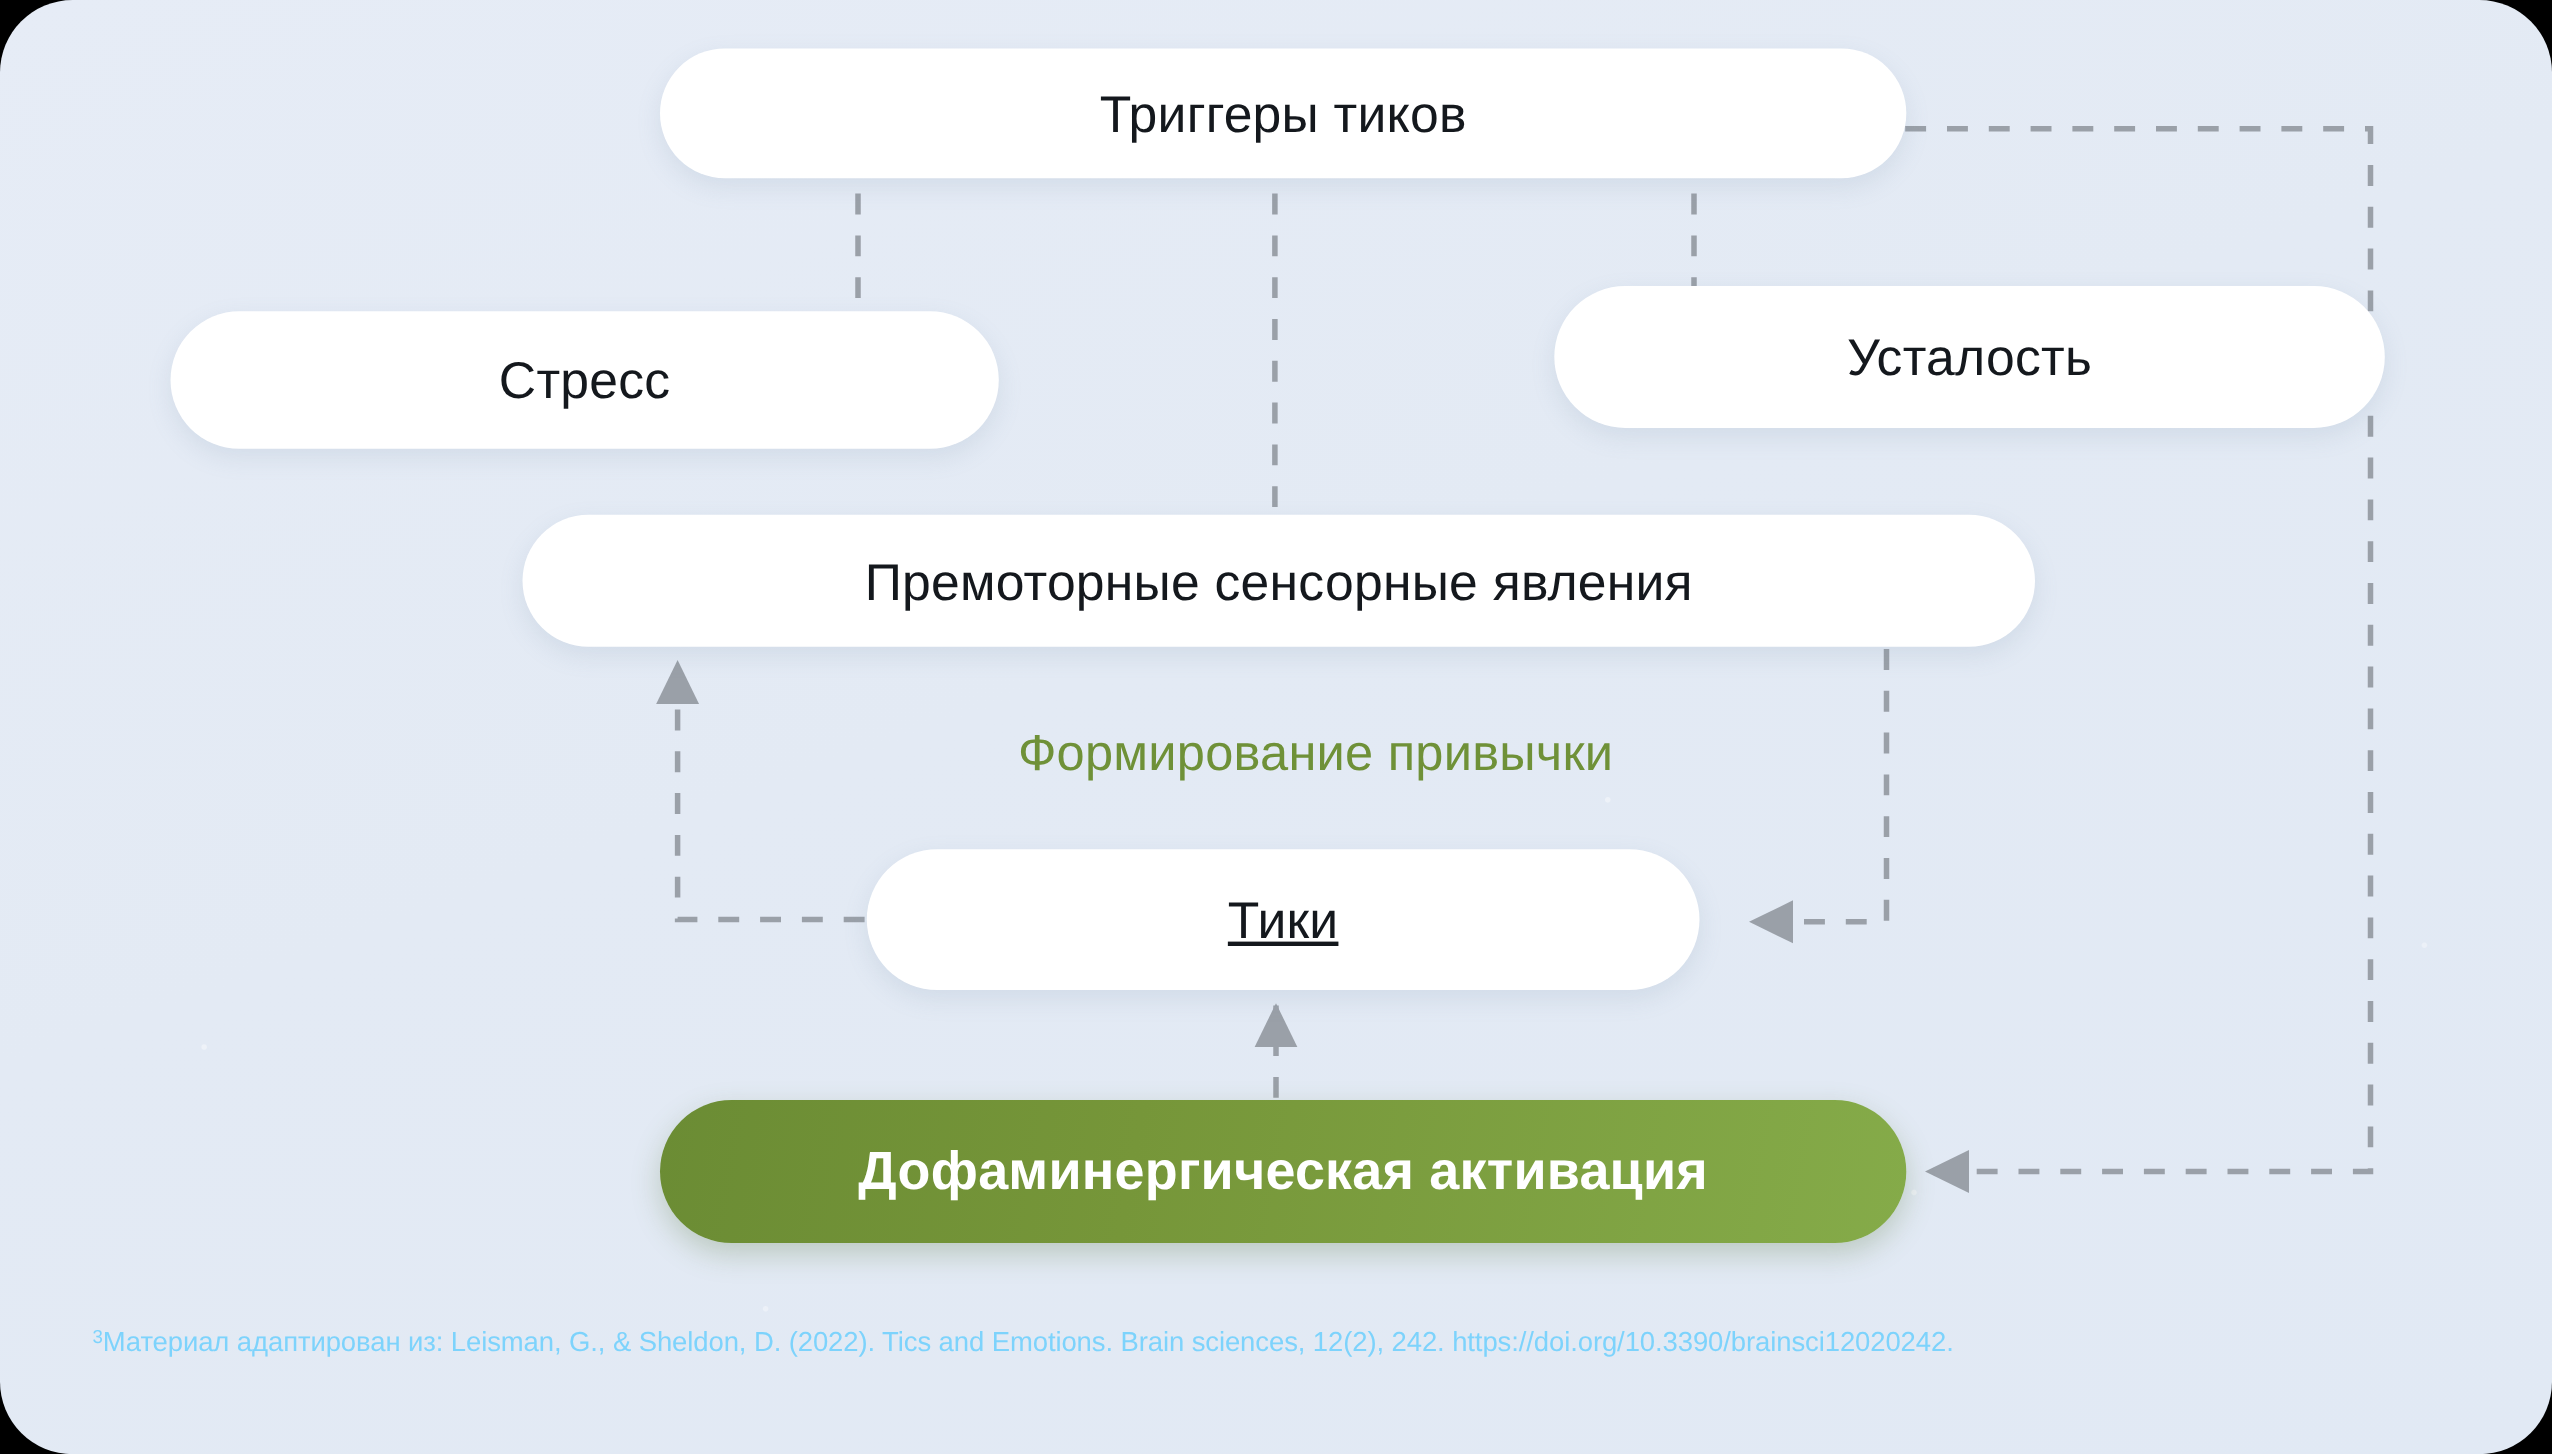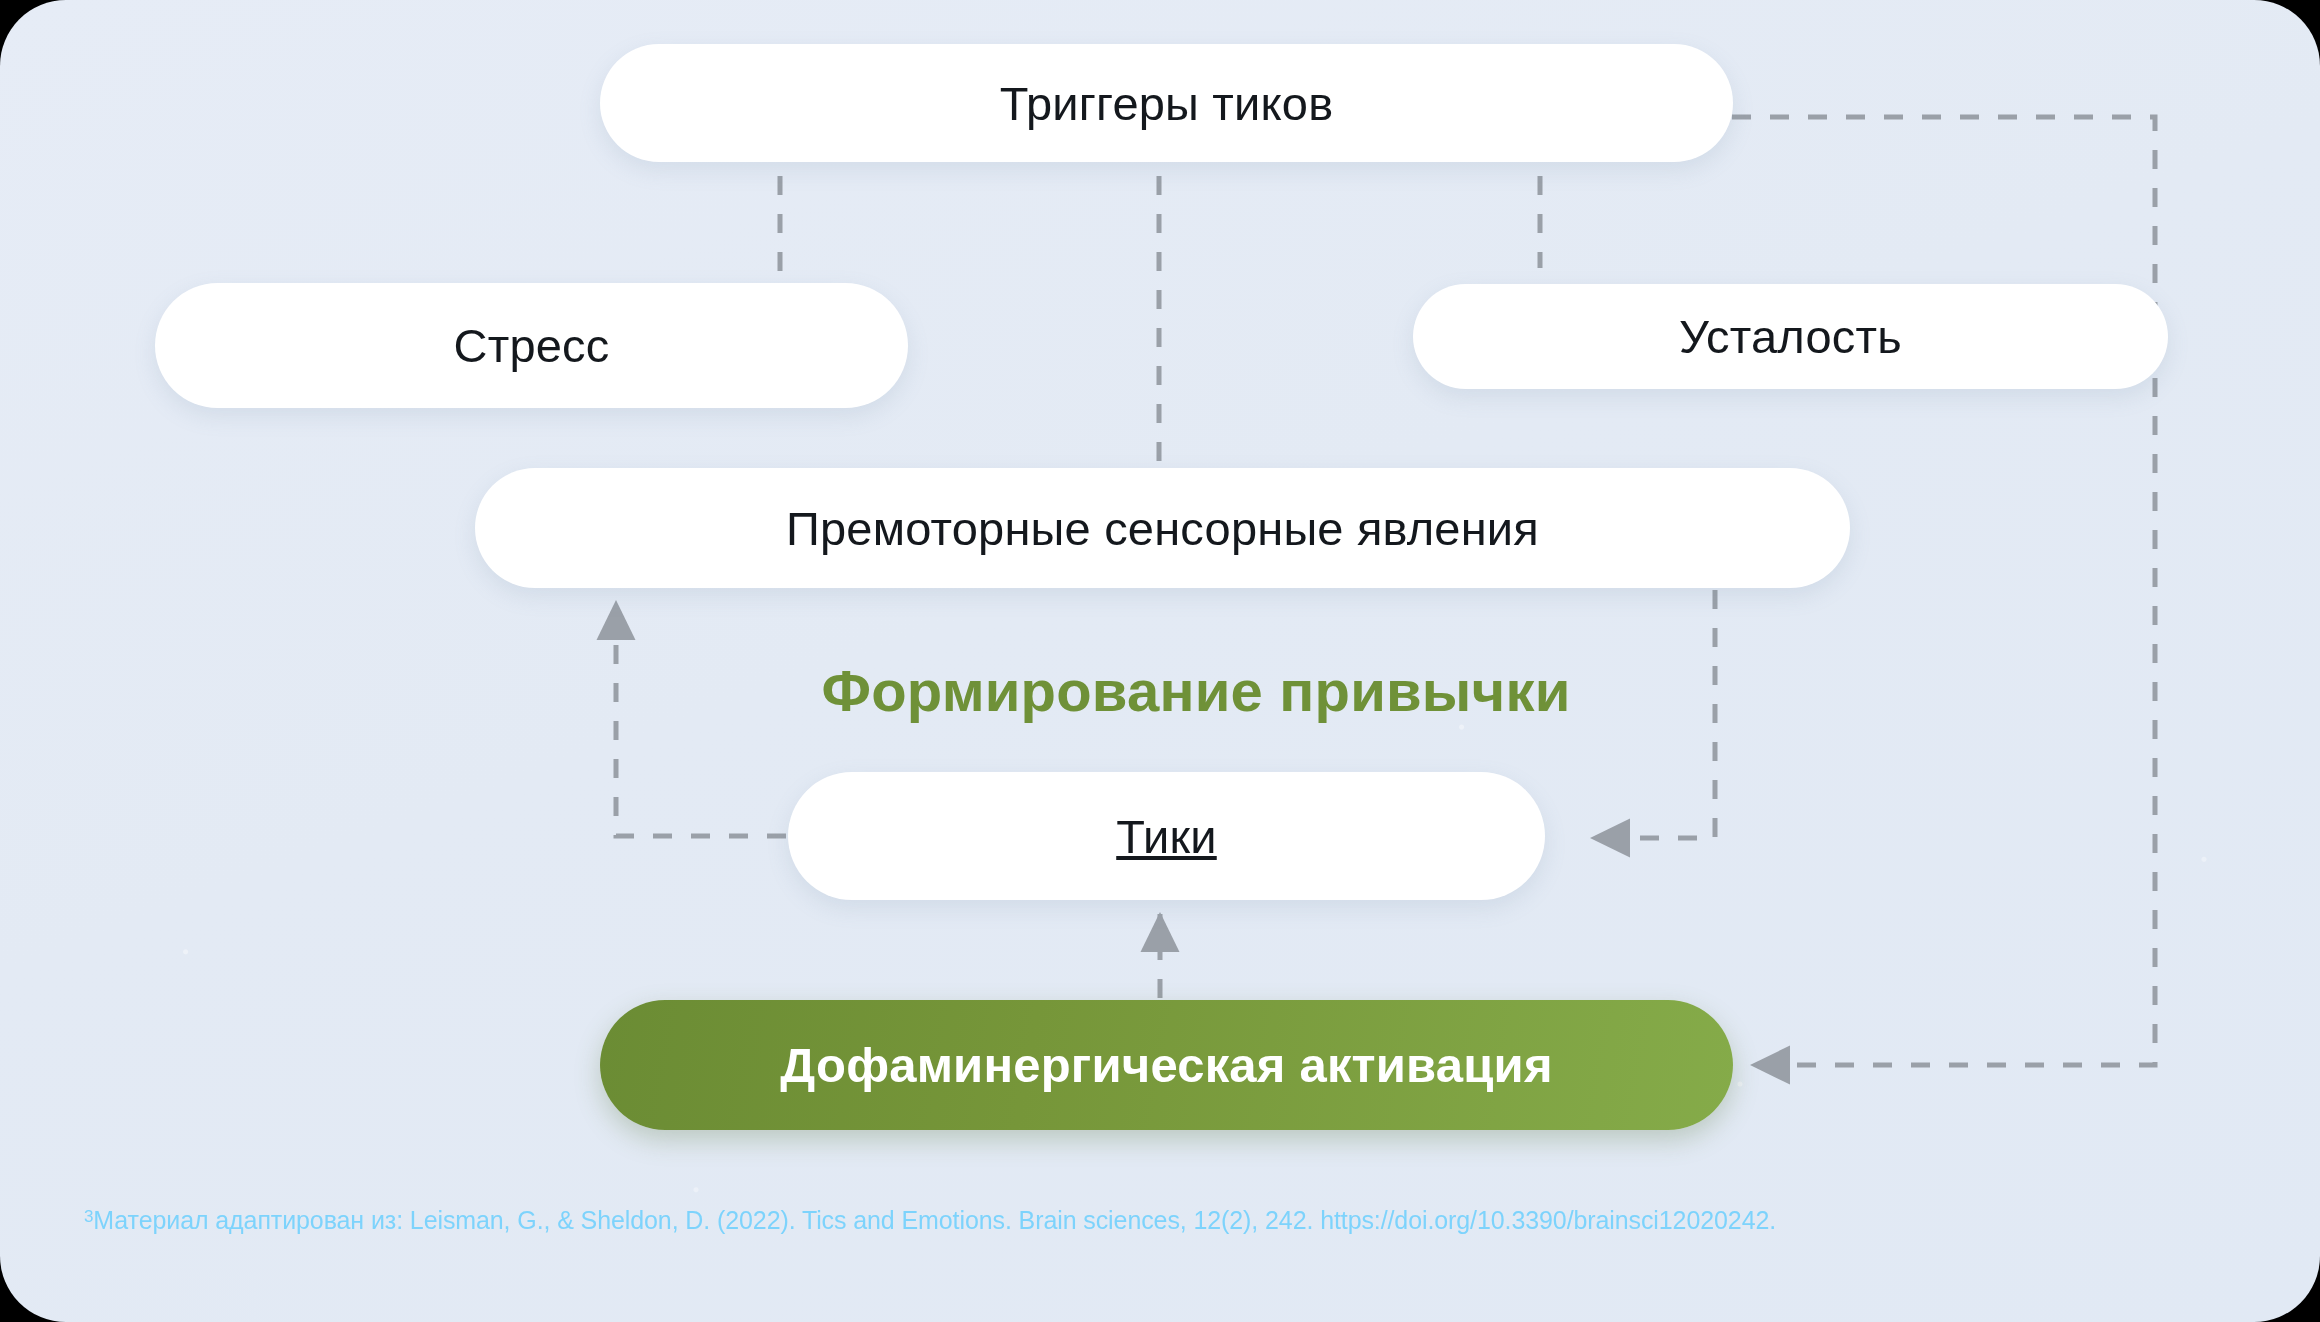--- a/index.html
+++ b/index.html
@@ -60,22 +60,22 @@
     font-size: 49px;
     box-shadow: 0 10px 26px rgba(90,120,60,0.28);
   }
   #loop-label {
     position: absolute;
     left: 806px;
     top: 657px;
     width: 780px;
     text-align: center;
     color: #6f9138;
-    font-size: 58px;
-    font-weight: 700;
+    font-size: 46px;
+    font-weight: 400;
     letter-spacing: 0.2px;
     white-space: nowrap;
   }
   #footnote {
     position: absolute;
     left: 84px;
     top: 1206px;
     color: #7dd3fc;
     font-size: 25px;
     font-weight: 400;
@@ -112,21 +112,21 @@
   </svg>
 
   <div class="node" style="left:600px; top:44px; width:1133px; height:118px;">
     <span>Триггеры тиков</span>
   </div>
 
   <div class="node" style="left:155px; top:283px; width:753px; height:125px;">
     <span>Стресс</span>
   </div>
 
-  <div class="node" style="left:1413px; top:284px; width:755px; height:105px;text-align:center;">
+  <div class="node" style="left:1413px; top:260px; width:755px; height:129px;text-align:center;">
     <span>Усталость</span>
   </div>
 
   <div class="node" style="left:475px; top:468px; width:1375px; height:120px;">
     <span>Премоторные сенсорные явления</span>
   </div>
 
   <div id="loop-label">
     <span>Формирование привычки</span>
   </div>

